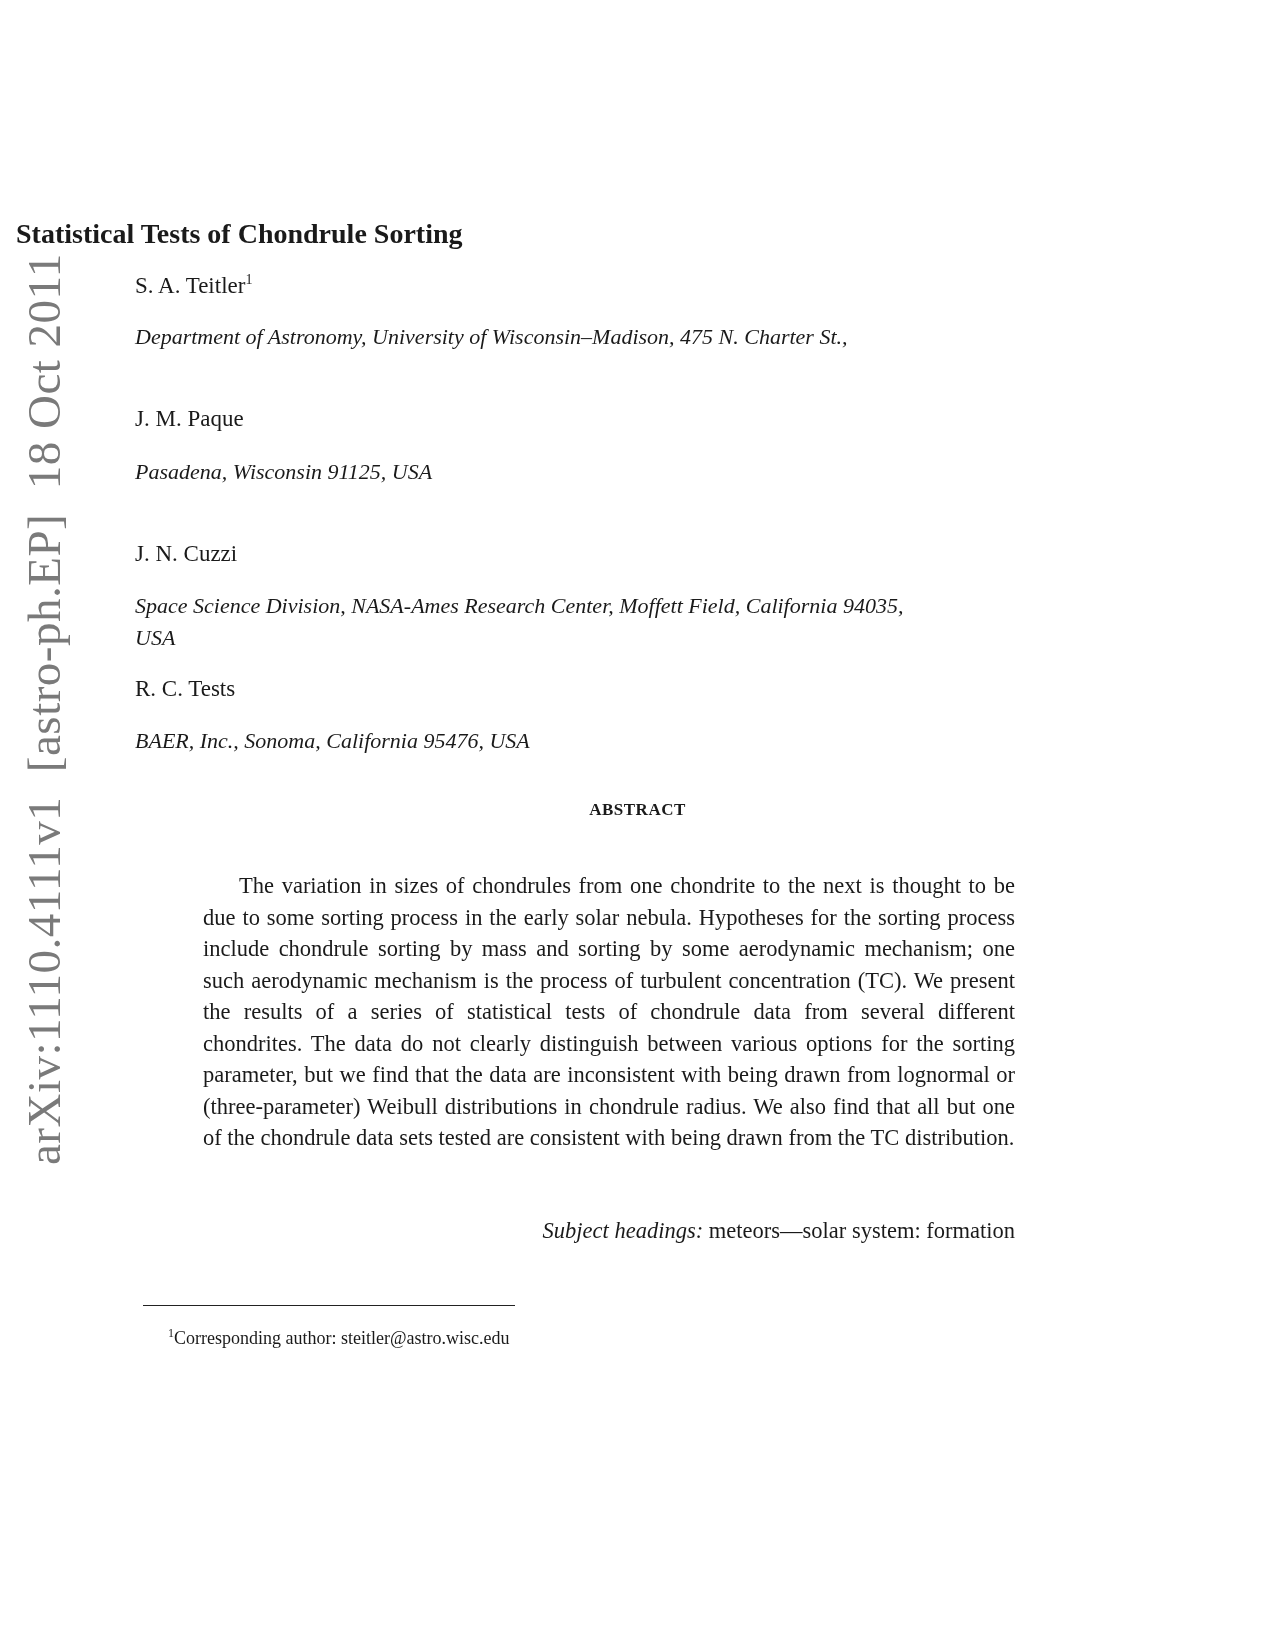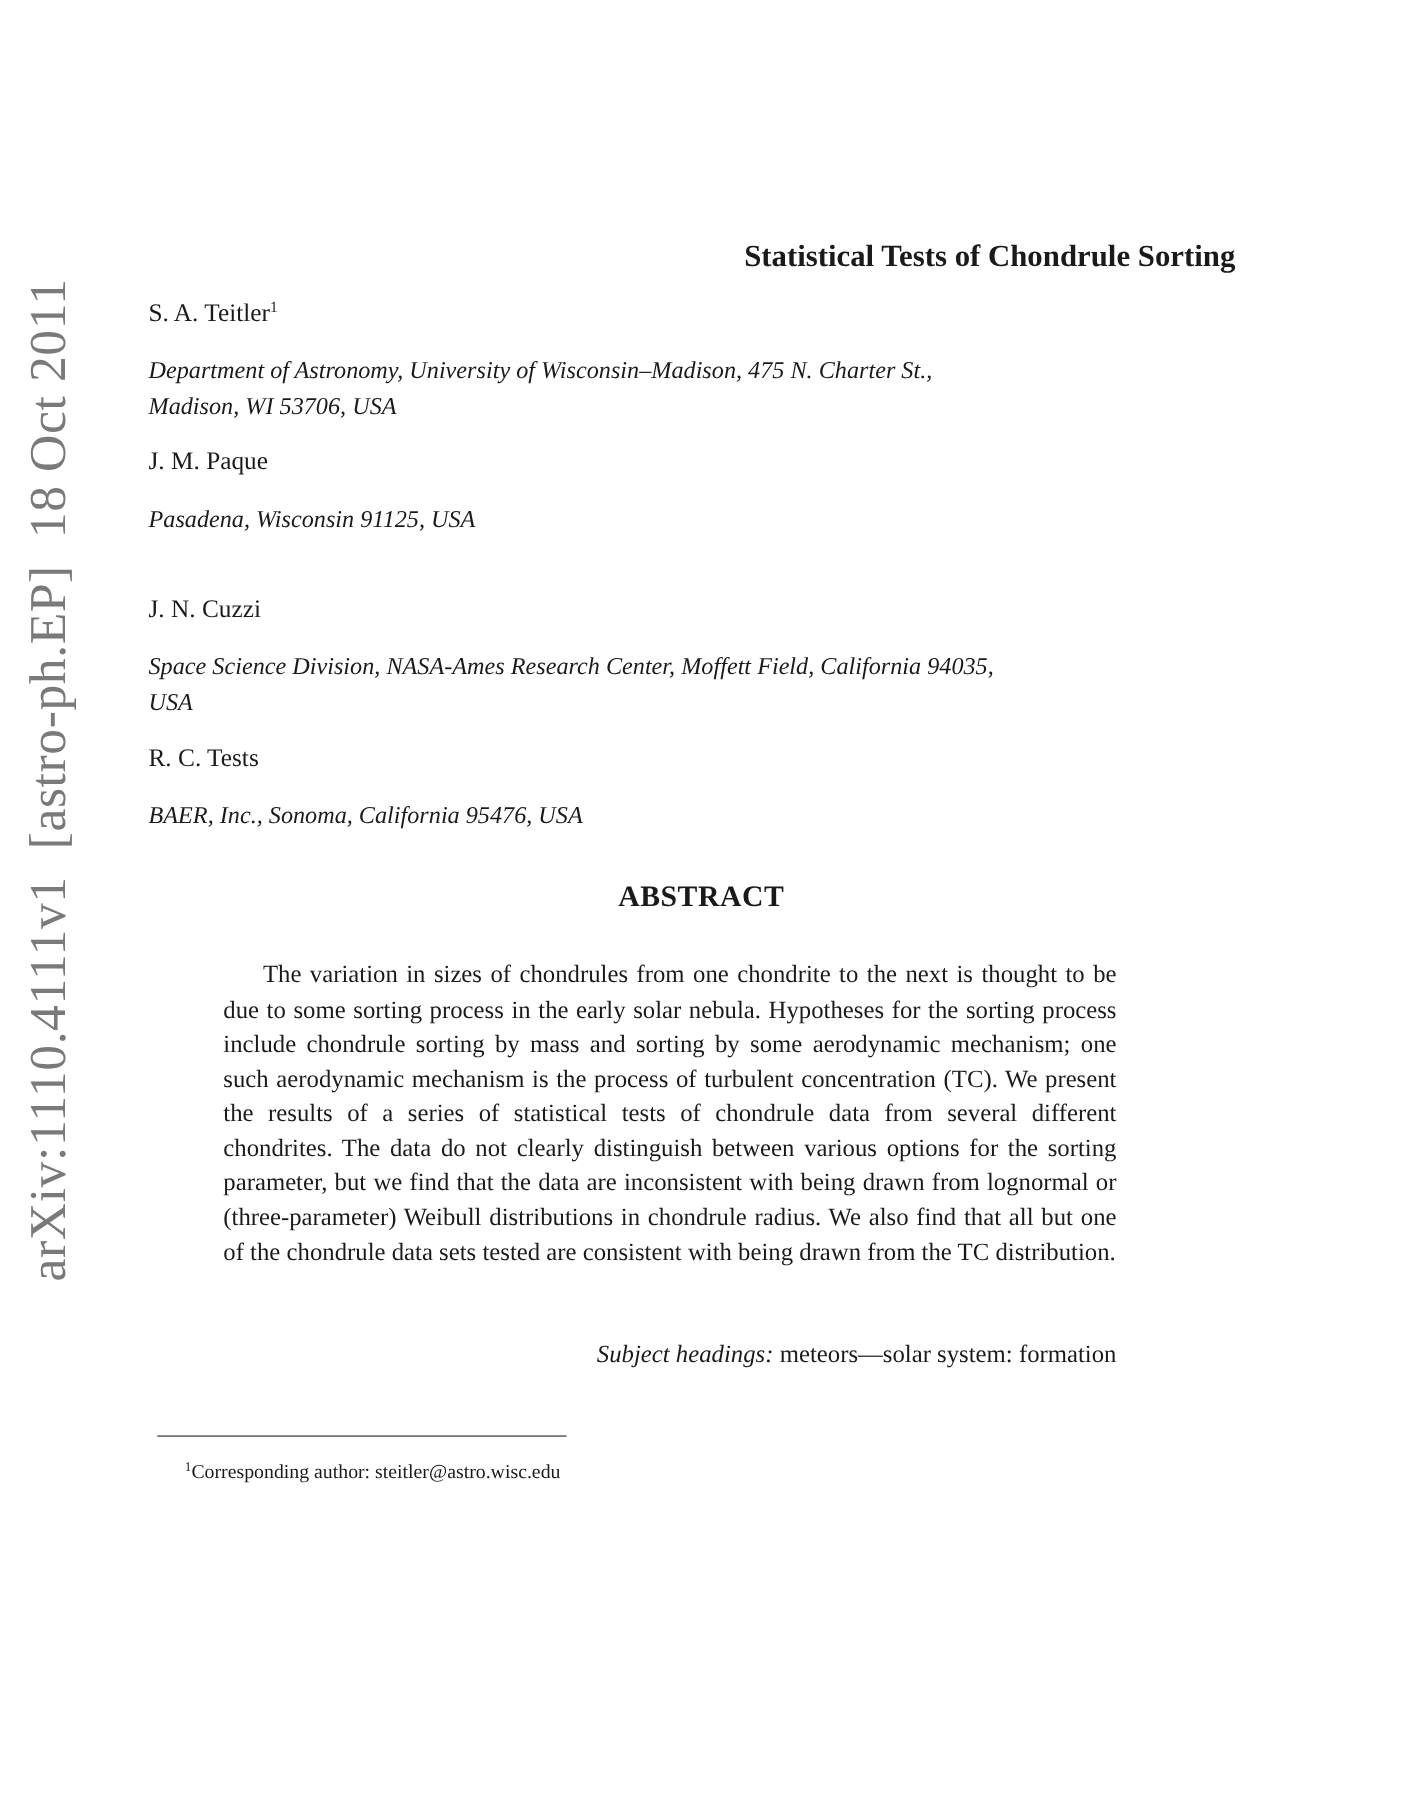--- a/index.html
+++ b/index.html
@@ -18,33 +18,33 @@
     font-size: 47px;
     color: #7a7a7a;
     white-space: pre;
     line-height: 60px;
     letter-spacing: 0.5px;
   }
   .page {
     position: absolute; left: 0; top: 0; width: 1275px;
   }
   .title {
-    position: absolute; top: 218px; left: 0; width: 1123px; text-align: right;
+    position: absolute; top: 218px; left: 16px; width: 1123px; text-align: left;
     font-family: "Liberation Serif", serif; font-weight: bold; font-size: 28px;
   }
   .center {
     position: absolute; left: 135px; width: 975px; text-align: left;
     font-family: "Liberation Serif", serif; font-size: 23px;
   }
   .author { font-size: 23px; }
   .author sup { font-size: 14px; }
   .affil { font-style: italic; font-size: 22px; line-height: 32px; }
   .abstract-heading {
     position: absolute; top: 800px; left: 0; width: 1275px; text-align: center;
-    font-family: "Liberation Serif", serif; font-weight: bold; font-size: 27px; letter-spacing: 0.5px;
+    font-family: "Liberation Serif", serif; font-weight: bold; font-size: 17px; letter-spacing: 0.5px;
   }
   .abstract-body {
     position: absolute; top: 870px; left: 203px; width: 812px;
     font-family: "Liberation Serif", serif; font-size: 22.5px; line-height: 31.5px;
     text-align: justify; text-indent: 36px;
   }
   .subject {
     position: absolute; top: 1218px; left: 203px; width: 812px;
     font-family: Liberation Serif, serif; font-size: 22.5px; text-align: right;
   }
@@ -63,21 +63,20 @@
 <body>
 
 <div class="side-stamp">arXiv:1110.4111v1  [astro-ph.EP]  18 Oct 2011</div>
 
 <div class="page">
   <div class="title">Statistical Tests of Chondrule Sorting</div>
 
   <div class="center author" style="top:272px"><span>S. A. Teitler</span><sup>1</sup></div>
   <div class="center affil" style="top:321px">
     <div>Department of Astronomy, University of Wisconsin–Madison, 475 N. Charter St.,</div>
-    <div>Madison, WI 53706, USA</div>
   </div>
 
   <div class="center author" style="top:406px">J. M. Paque</div>
   <div class="center affil" style="top:456px">
     <div>Pasadena, Wisconsin 91125, USA</div>
   </div>
 
   <div class="center author" style="top:541px">J. N. Cuzzi</div>
   <div class="center affil" style="top:590px">
     <div>Space Science Division, NASA-Ames Research Center, Moffett Field, California 94035,</div>

